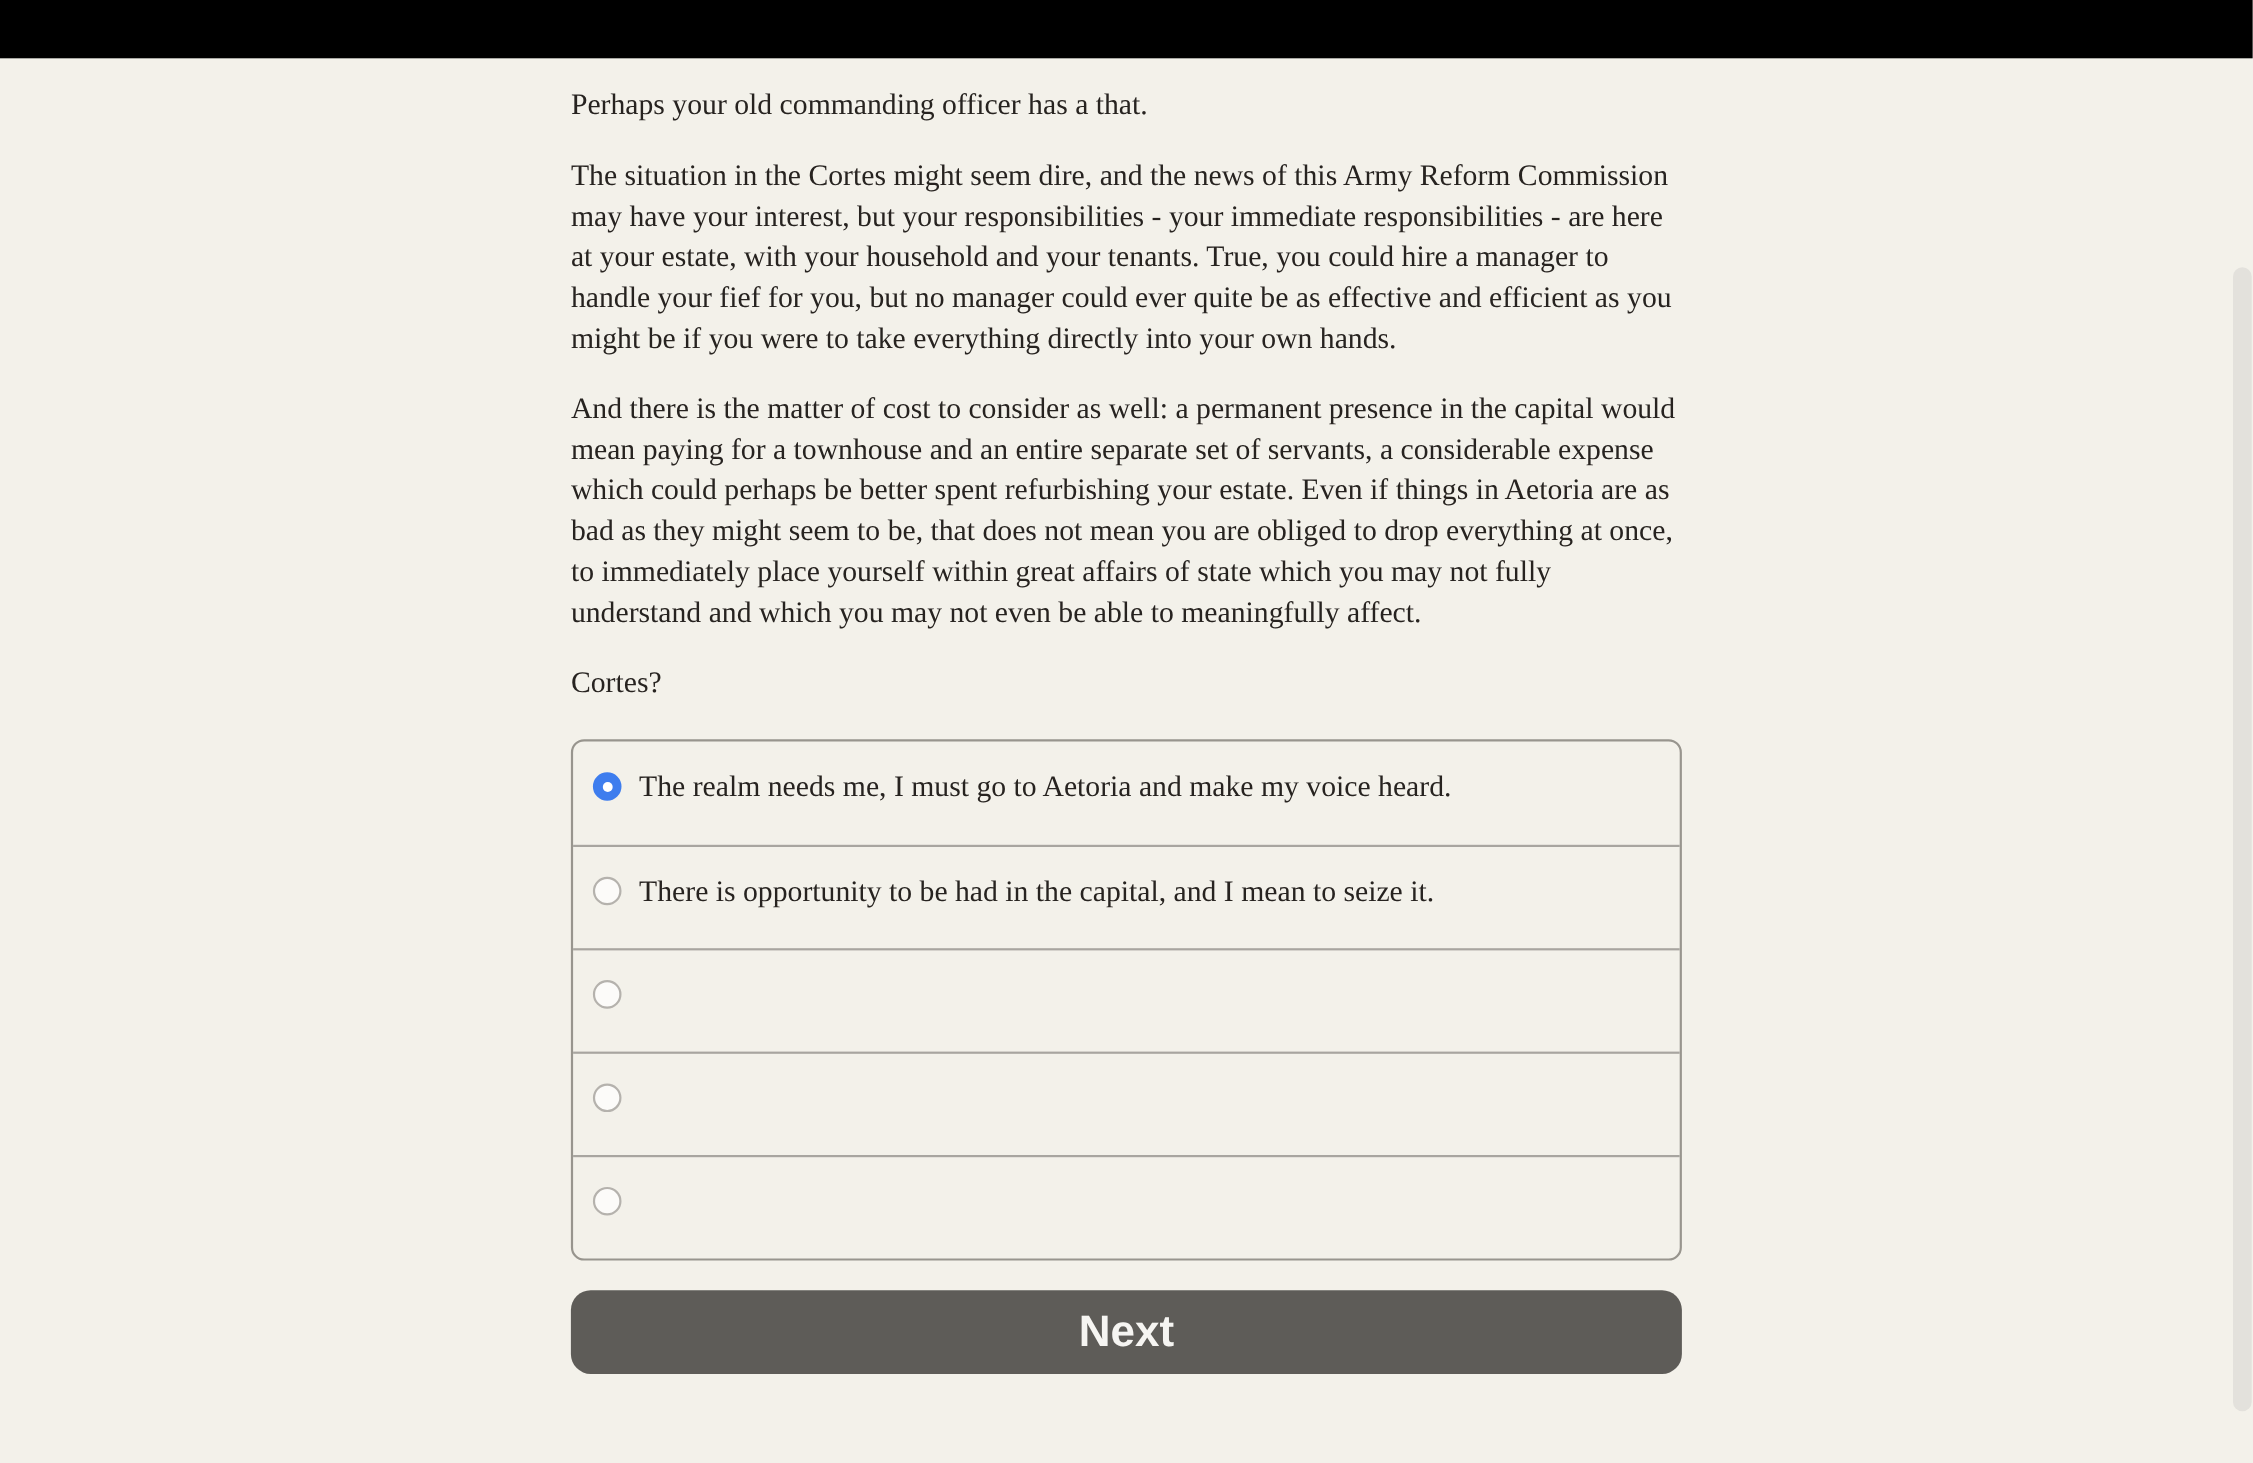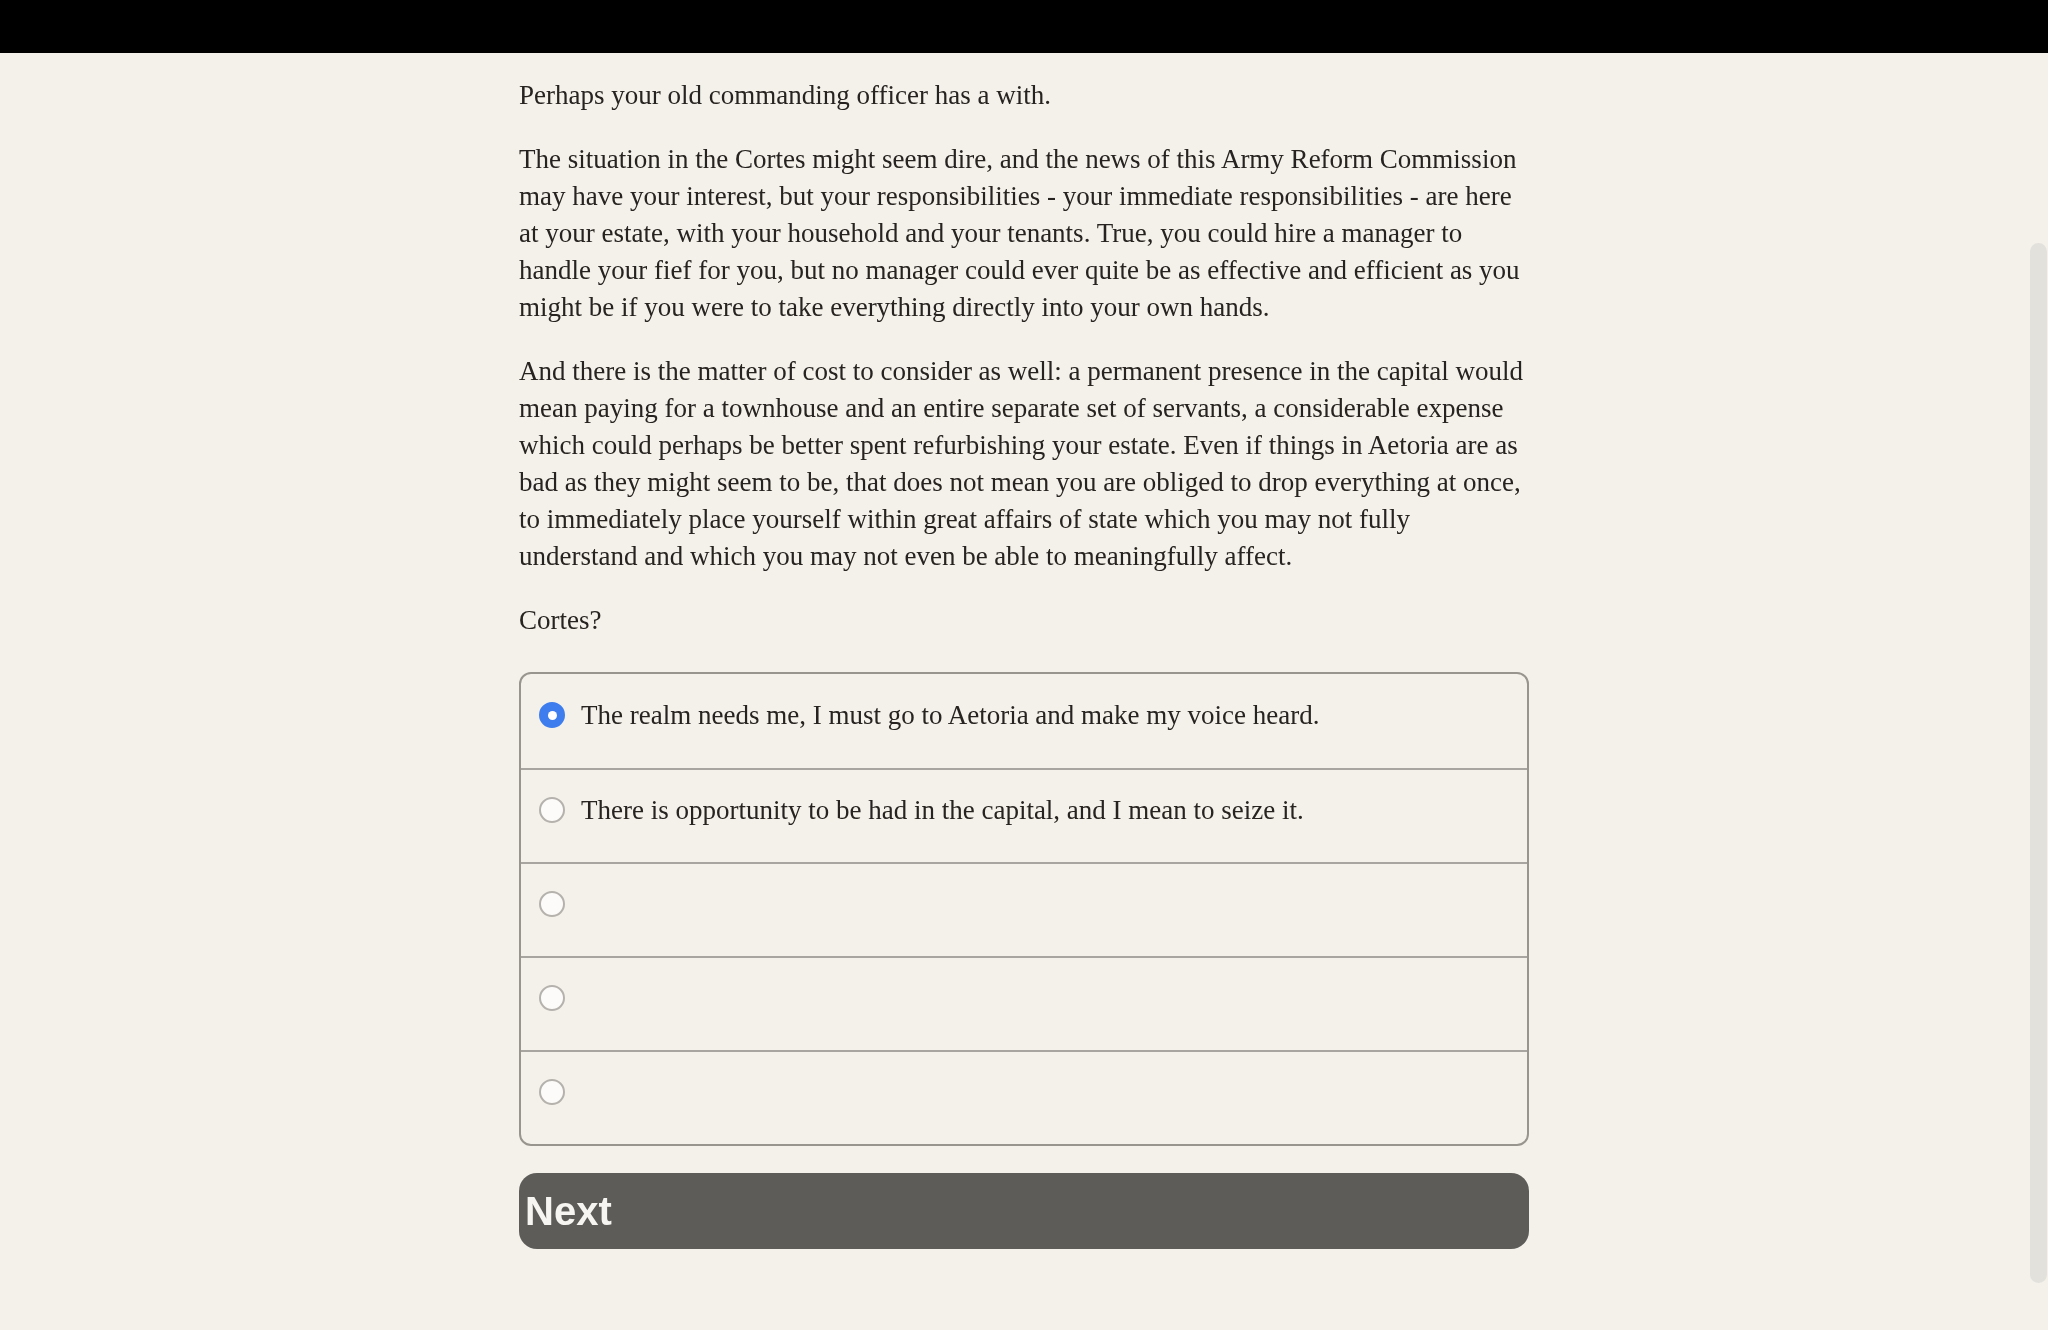--- a/index.html
+++ b/index.html
@@ -88,21 +88,21 @@
     font-size: 27px;
     line-height: 34px;
   }
   .next-button {
     margin-top: 27px;
     height: 76px;
     border-radius: 18px;
     background: var(--button-gray);
     display: flex;
     align-items: center;
-    justify-content: flex-start;
+    justify-content: center;
     cursor: pointer;
     border: none;
     width: 100%;
   }
   .next-label {
     font-family: "Liberation Sans", "DejaVu Sans", sans-serif;
     font-weight: bold;
     font-size: 40px;
     color: var(--button-text);
   }
@@ -116,21 +116,21 @@
     background: var(--scrollbar-thumb);
   }
 </style>
 </head>
 <body>
 
 <div class="top-bar"></div>
 
 <div class="content">
 
-  <p class="story-paragraph">Perhaps your old commanding officer has a with.</p>
+  <p class="story-paragraph">Perhaps your old commanding officer has a that.</p>
 
   <p class="story-paragraph">The situation in the Cortes might seem dire, and the news of this Army Reform Commission may have your interest, but your responsibilities - your immediate responsibilities - are here at your estate, with your household and your tenants. True, you could hire a manager to handle your fief for you, but no manager could ever quite be as effective and efficient as you might be if you were to take everything directly into your own hands.</p>
 
   <p class="story-paragraph">And there is the matter of cost to consider as well: a permanent presence in the capital would mean paying for a townhouse and an entire separate set of servants, a considerable expense which could perhaps be better spent refurbishing your estate. Even if things in Aetoria are as bad as they might seem to be, that does not mean you are obliged to drop everything at once, to immediately place yourself within great affairs of state which you may not fully understand and which you may not even be able to meaningfully affect.</p>
 
   <p class="story-paragraph last">Cortes?</p>
 
   <div class="choice-box">
 
     <div class="choice-row">

